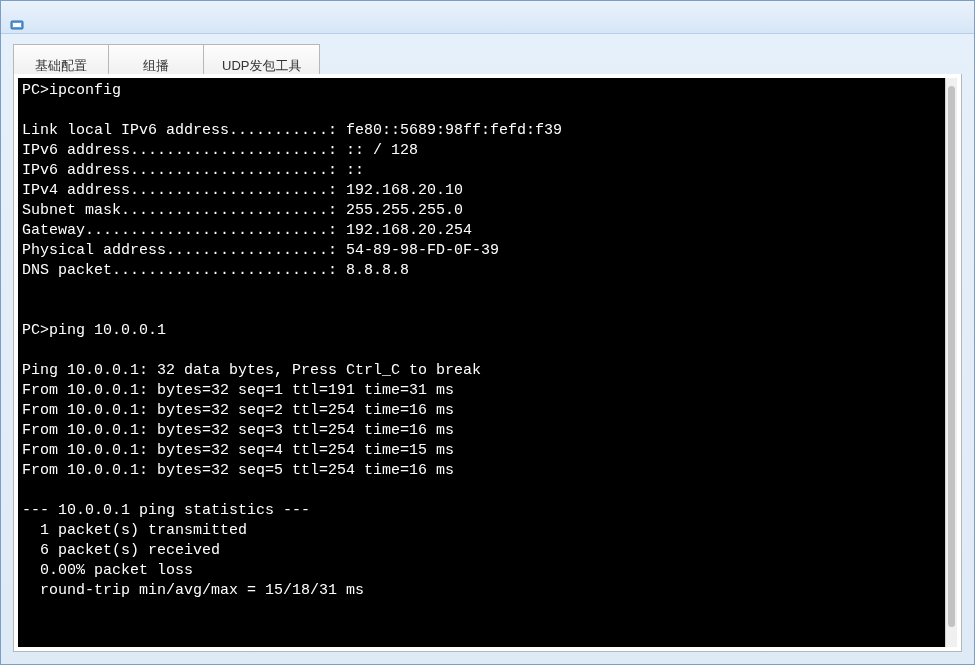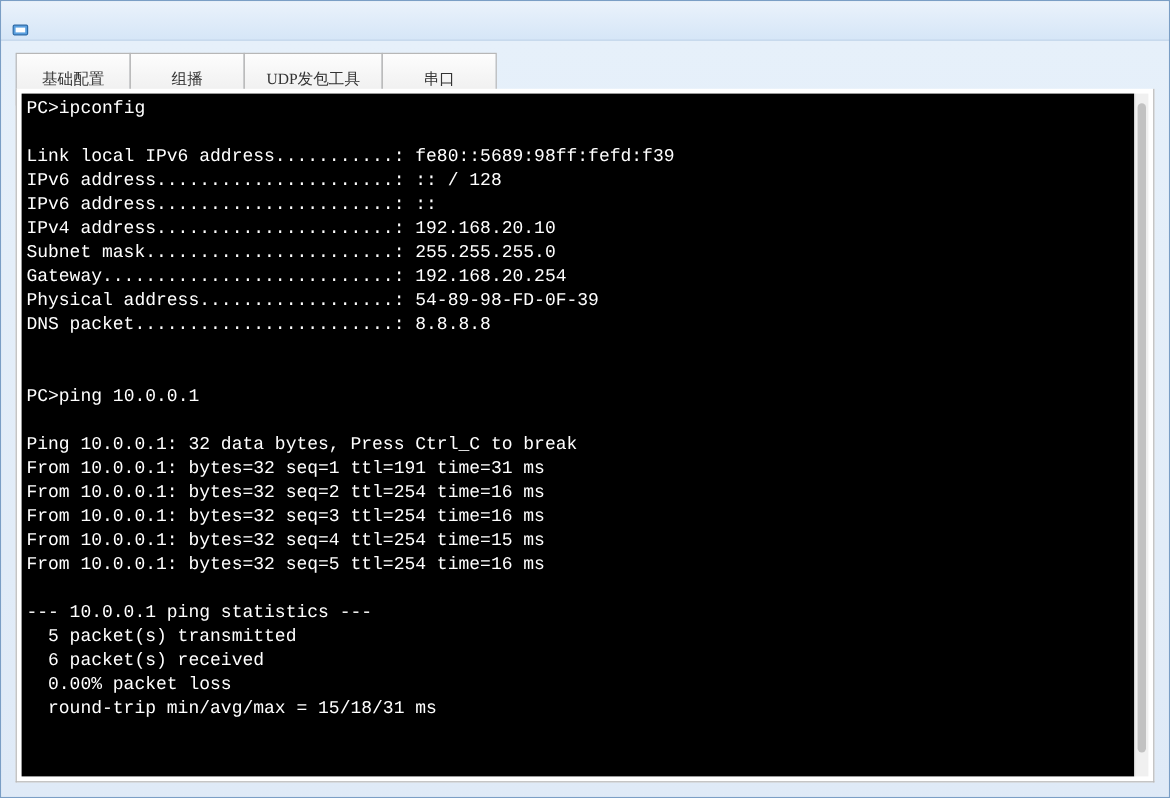--- a/index.html
+++ b/index.html
@@ -76,21 +76,20 @@
       background: linear-gradient(to bottom, #fdfdfd 0%, #ebebeb 100%);
       font-size: 13px;
       color: #333;
       text-align: center;
       margin-right: -1px;
       cursor: pointer;
       position: relative;
       display: flex;
       align-items: center;
       justify-content: center;
-      font-family: Liberation Serif, serif;
     }
     .tab.active {
       background: #ffffff;
       border-bottom: 1px solid #ffffff;
       z-index: 2;
     }
     .terminal-wrap {
       flex: 1;
       background: #ffffff;
       border: 1px solid #b7b7b7;
@@ -156,21 +155,20 @@
           </svg>
       </div>
     </div>
   </div>
 
   <div class="content-area">
     <div class="tab-row">
       <div class="tab">基础配置</div>
       <div class="tab">组播</div>
       <div class="tab">UDP发包工具</div>
-      <div class="tab">串口</div>
     </div>
 
     <div class="terminal-wrap">
       <div class="terminal"><span>PC&gt;</span><span>ipconfig</span>
 <span></span>
 <span>Link local IPv6 address...........: fe80::5689:98ff:fefd:f39</span>
 <span>IPv6 address......................: :: / 128</span>
 <span>IPv6 address......................: ::</span>
 <span>IPv4 address......................: 192.168.20.10</span>
 <span>Subnet mask.......................: 255.255.255.0</span>
@@ -182,21 +180,21 @@
 <span>PC&gt;</span><span>ping 10.0.0.1</span>
 <span></span>
 <span>Ping 10.0.0.1: 32 data bytes, Press Ctrl_C to break</span>
 <span>From 10.0.0.1: bytes=32 seq=1 ttl=191 time=31 ms</span>
 <span>From 10.0.0.1: bytes=32 seq=2 ttl=254 time=16 ms</span>
 <span>From 10.0.0.1: bytes=32 seq=3 ttl=254 time=16 ms</span>
 <span>From 10.0.0.1: bytes=32 seq=4 ttl=254 time=15 ms</span>
 <span>From 10.0.0.1: bytes=32 seq=5 ttl=254 time=16 ms</span>
 <span></span>
 <span>--- 10.0.0.1 ping statistics ---</span>
-<span>  5 packet(s) transmitted</span>
+<span>  1 packet(s) transmitted</span>
 <span>  6 packet(s) received</span>
 <span>  0.00% packet loss</span>
 <span>  round-trip min/avg/max = 15/18/31 ms</span></div>
       <div class="scrollbar-track">
         <div class="scrollbar-thumb"></div>
       </div>
     </div>
   </div>
 </div>
 

